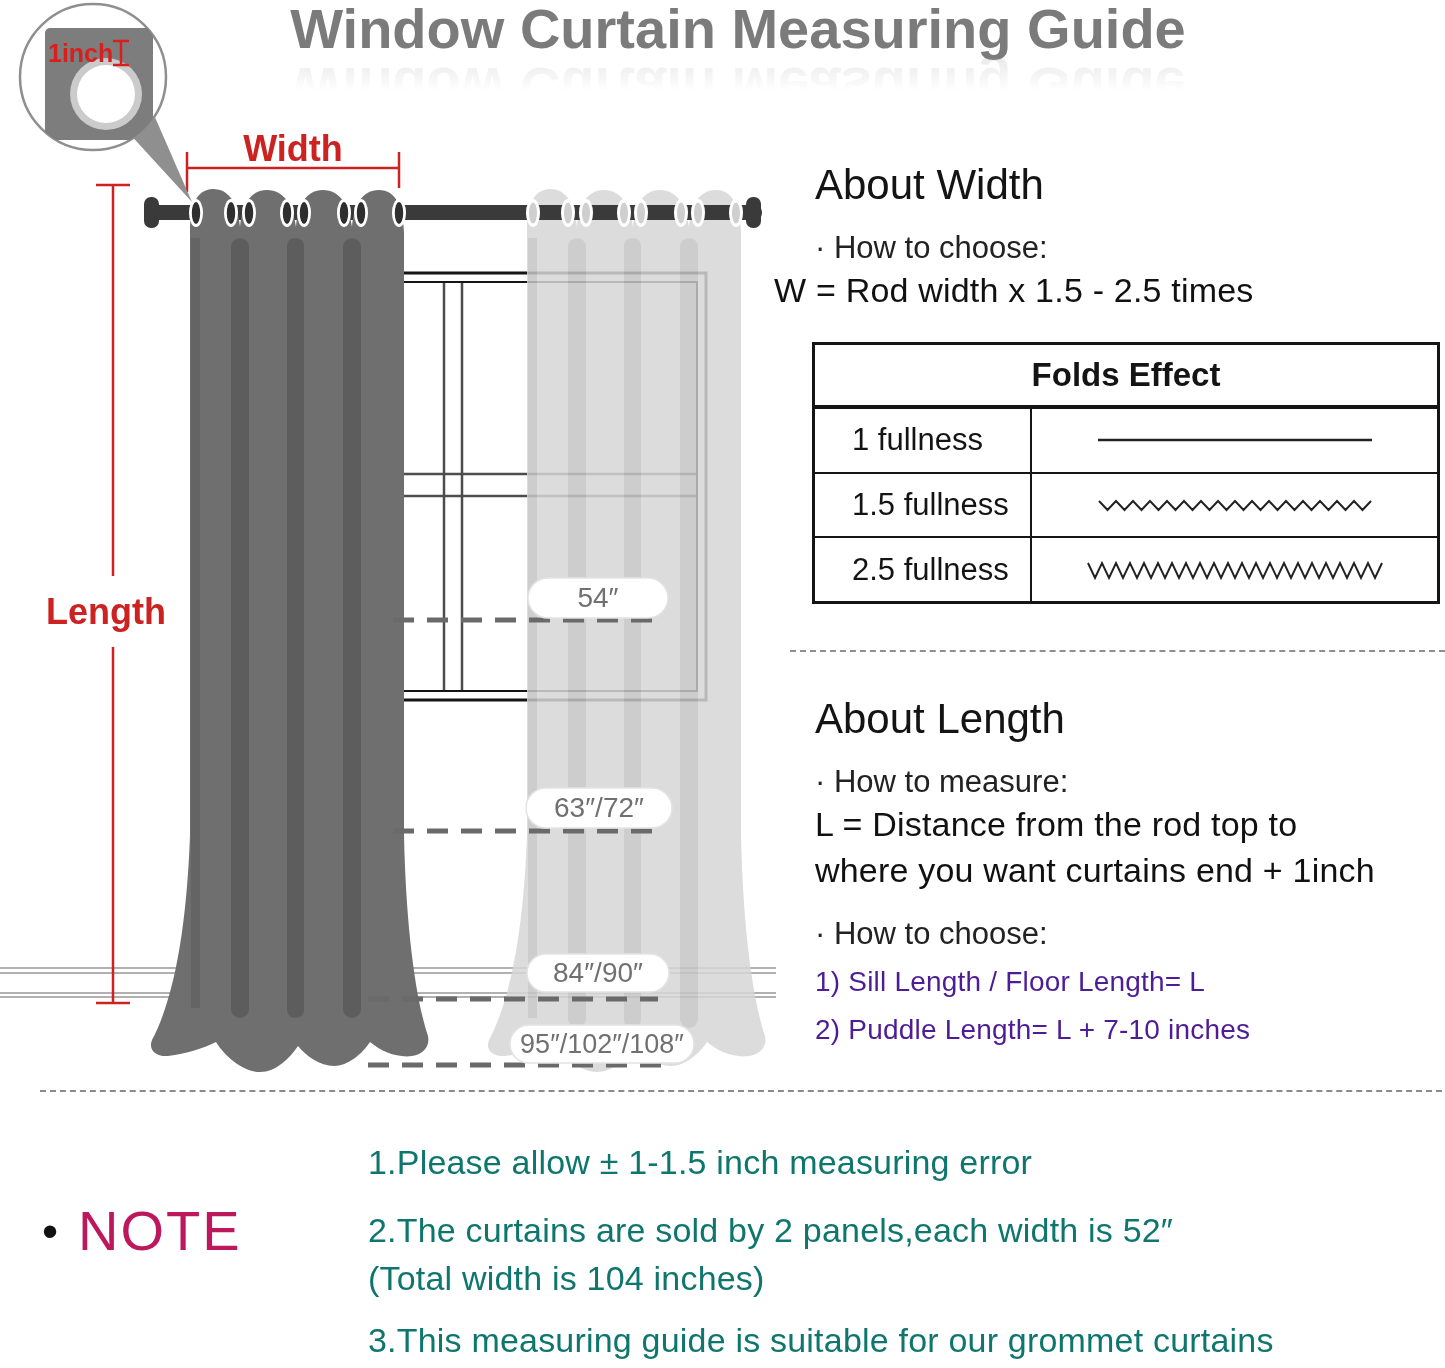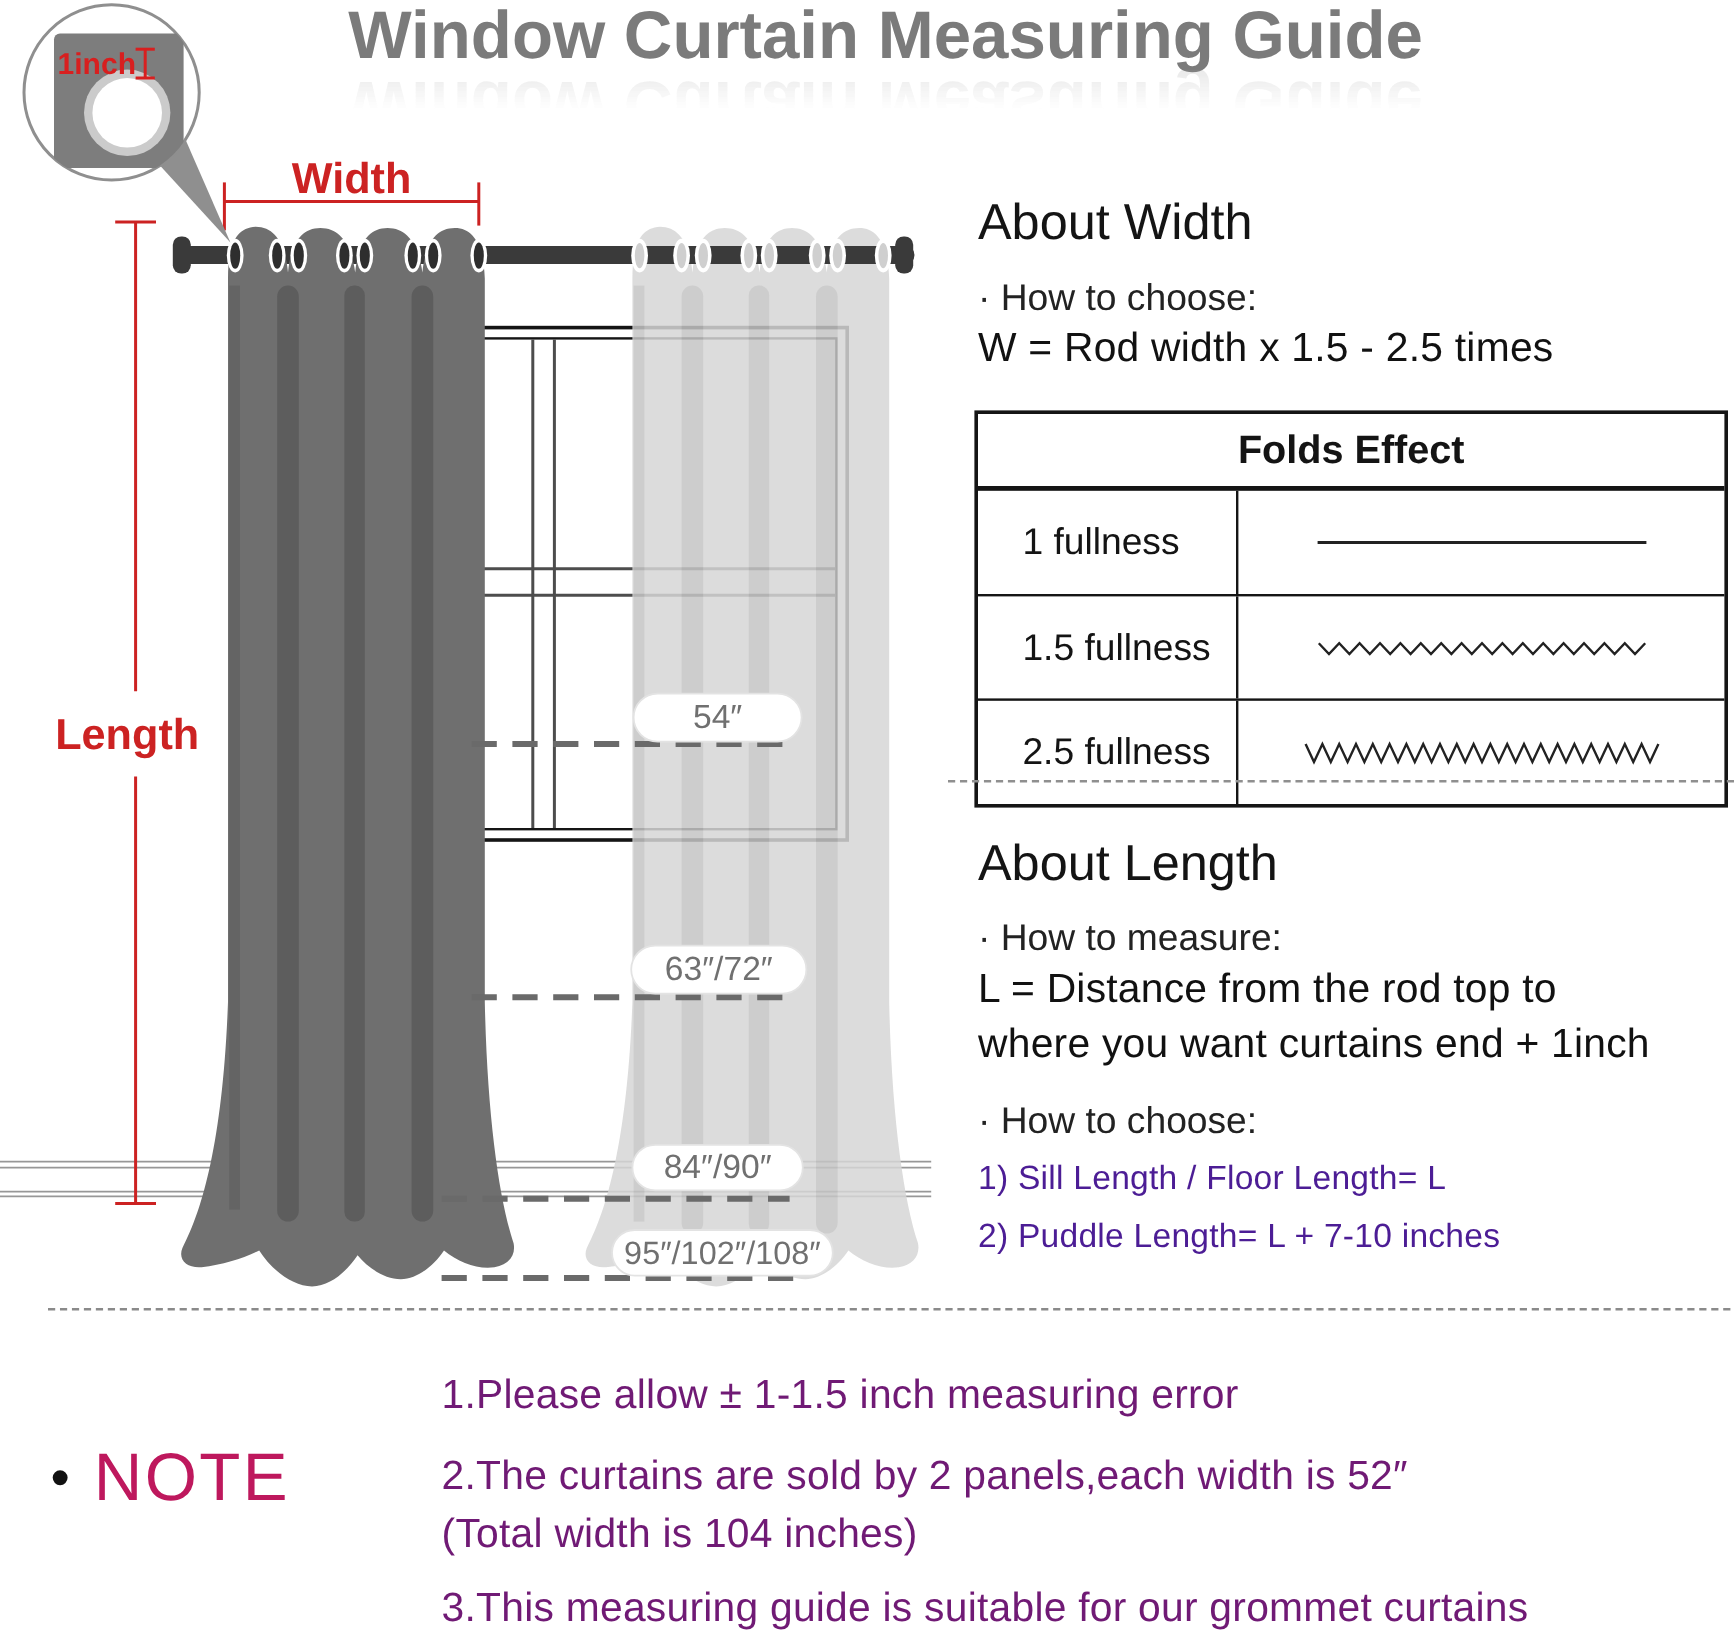--- a/index.html
+++ b/index.html
@@ -20,42 +20,42 @@
     mask-image:linear-gradient(to bottom,rgba(0,0,0,0) 42%,rgba(0,0,0,.55) 100%);
   }
   
   .abs{position:absolute;}
   .h2{font-size:42px;font-weight:400;color:#141414;line-height:46px;}
   .bullet-line{font-size:31px;color:#222;line-height:36px;}
   .formula{font-size:34px;font-weight:400;color:#111;line-height:44px;letter-spacing:.2px;}
   .listline{font-size:28px;color:#4c1d95;line-height:44px;letter-spacing:.2px;}
   
   .folds-table{
-    position:absolute;left:812px;top:342px;width:628px;height:331px;
+    position:absolute;left:812px;top:342px;width:628px;height:262px;
     border:3px solid #151515;box-sizing:border-box;display:flex;flex-direction:column;background:#fff;
   }
   .folds-header{
     flex:0 0 64px;display:flex;align-items:center;justify-content:center;
     font-size:33px;font-weight:700;color:#141414;border-bottom:4px solid #151515;box-sizing:border-box;
   }
   .folds-row{flex:1 1 auto;display:flex;box-sizing:border-box;border-bottom:2px solid #151515;}
   .folds-row:last-child{border-bottom:none;}
   .folds-label{
     flex:0 0 217px;display:flex;align-items:center;padding-left:37px;box-sizing:border-box;
     font-size:31px;color:#141414;border-right:2px solid #151515;
   }
   .folds-pattern{flex:1 1 auto;display:flex;align-items:center;justify-content:center;}
   
   .sep-right{position:absolute;left:790px;top:650px;width:655px;border-top:2px dashed #8f8f8f;}
   .sep-page{position:absolute;left:40px;top:1090px;width:1402px;border-top:2px dashed #8a8a8a;}
   
   .note-head{position:absolute;left:42px;top:1196px;display:flex;align-items:center;gap:20px;}
   .note-bullet{font-size:46px;color:#111;line-height:70px;}
   .note-word{font-size:56px;font-weight:400;letter-spacing:2px;color:#be185d;line-height:70px;}
-  .note-item{position:absolute;left:368px;font-size:34px;color:#701a75;line-height:44px;letter-spacing:.2px;}
+  .note-item{position:absolute;left:368px;font-size:34px;color:#0f766e;line-height:44px;letter-spacing:.2px;}
   svg text{font-family:"Liberation Sans","DejaVu Sans",sans-serif;}
 </style>
 </head>
 <body>
 
 <div class="canvas">
 
   <div class="title">Window Curtain Measuring Guide</div>
   <div class="title-reflection">Window Curtain Measuring Guide</div>
 
@@ -227,21 +227,21 @@
       <g stroke="#d81f1f" stroke-width="2.5">
         <line x1="121" y1="41" x2="121" y2="65"></line>
         <line x1="113" y1="41" x2="129" y2="41"></line>
         <line x1="113" y1="65" x2="129" y2="65"></line>
       </g>
     </g>
   </svg>
 
   <div class="abs h2" style="left:815px;top:162px">About Width</div>
   <div class="abs bullet-line" style="left:815px;top:230px">· How to choose:</div>
-  <div class="abs formula" style="left:815px;top:268px">W = Rod width x 1.5 - 2.5 times</div>
+  <div class="abs formula" style="left:774px;top:268px">W = Rod width x 1.5 - 2.5 times</div>
 
   <div class="folds-table">
     <div class="folds-header">Folds Effect</div>
     <div class="folds-row">
       <div class="folds-label">1 fullness</div>
       <div class="folds-pattern">
         <svg width="290" height="20" viewBox="0 0 290 20">
           <line x1="8" y1="10" x2="282" y2="10" stroke="#222" stroke-width="2.5"></line>
         </svg>
       </div>

